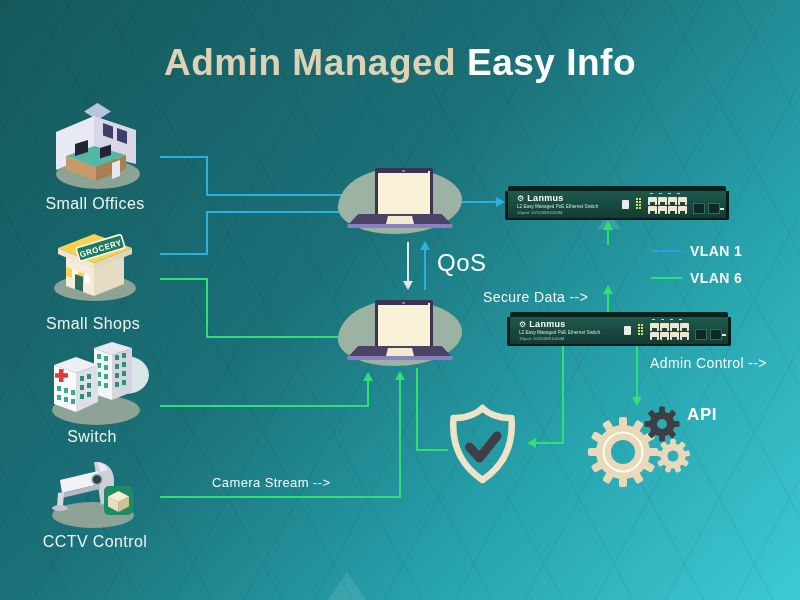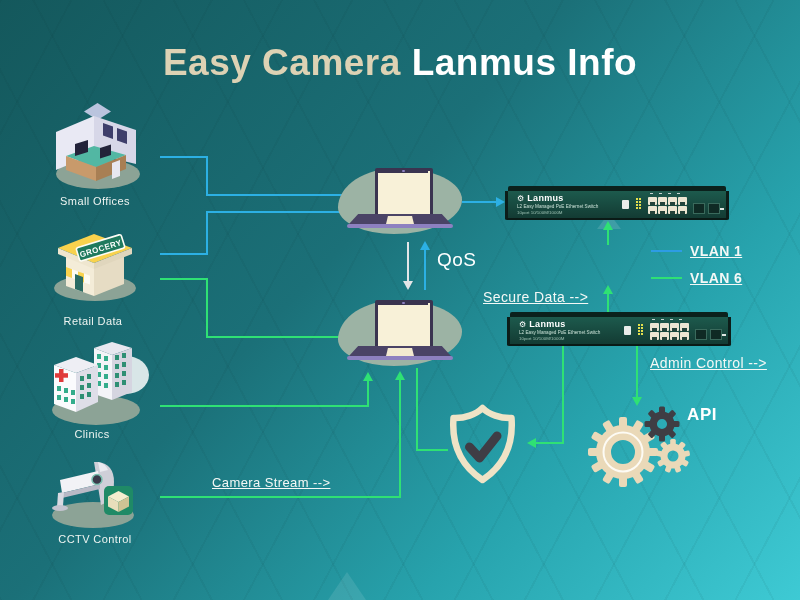--- a/index.html
+++ b/index.html
@@ -15,23 +15,23 @@
   .title .cream{color:#ddd2b4;}
   
   .ln{position:absolute;background:currentColor;}
   .ah{position:absolute;width:0;height:0;}
   .ah.r{border-top:5px solid transparent;border-bottom:5px solid transparent;border-left:9px solid currentColor;}
   .ah.l{border-top:5px solid transparent;border-bottom:5px solid transparent;border-right:9px solid currentColor;}
   .ah.u{border-left:5px solid transparent;border-right:5px solid transparent;border-bottom:9px solid currentColor;}
   .ah.d{border-left:5px solid transparent;border-right:5px solid transparent;border-top:9px solid currentColor;}
   .cyan{color:#2cb0e4;} .green{color:#2fe174;} .blue{color:#2d9ce5;} .whitearrow{color:#e3e6e8;}
   
-  .lbl{position:absolute;color:#f4f8f6;font-size:14px;letter-spacing:.4px;white-space:nowrap;text-decoration:underline;}
+  .lbl{position:absolute;color:#f4f8f6;font-size:14px;letter-spacing:.4px;white-space:nowrap;}
   .lbl.bold{font-weight:bold;}
-  .srclbl{position:absolute;width:116px;text-align:center;color:#eef4f1;font-size:11px;letter-spacing:.4px;}
+  .srclbl{position:absolute;width:116px;text-align:center;color:#eef4f1;font-size:16px;letter-spacing:.4px;}
   
   .vlanbox{position:absolute;left:570px;top:245px;width:80px;height:37px;
     border:1.5px solid rgba(255,255,255,.9);display:flex;align-items:center;justify-content:center;
     color:#fff;font-size:20px;font-weight:300;letter-spacing:1.5px;}
   
   .laptop{position:absolute;width:124px;height:70px;}
   .blob{position:absolute;left:0;top:2px;width:124px;height:66px;background:#9cb3a4;
     border-radius:48% 52% 55% 45%/60% 48% 52% 40%;}
   .screen{position:absolute;left:37px;top:2px;width:52px;height:44px;background:#f8f1d8;
     border:3px solid #3a3450;border-radius:2px;}
@@ -66,34 +66,34 @@
   .sw-pwr{position:absolute;left:212px;top:17px;width:4px;height:2px;background:#dfe6e2;}
   
   .deco-diamond{position:absolute;left:84px;top:103px;width:27px;height:17px;background:#c9cde8;
     clip-path:polygon(50% 0,100% 50%,50% 100%,0 50%);opacity:.92;}
   .deco-circle{position:absolute;left:103px;top:356px;width:46px;height:38px;border-radius:50%;background:rgba(250,252,251,.85);}
   .deco-tri1{position:absolute;left:597px;top:213px;width:0;height:0;
     border-left:12px solid transparent;border-right:12px solid transparent;border-bottom:16px solid rgba(255,255,255,.13);}
   .deco-tri2{position:absolute;left:328px;top:572px;width:0;height:0;
     border-left:19px solid transparent;border-right:19px solid transparent;border-bottom:28px solid rgba(255,255,255,.10);}
   .icon-svg{position:absolute;}
-  .qos{position:absolute;left:437px;top:249px;color:#fff;font-size:19px;letter-spacing:.5px;}
+  .qos{position:absolute;left:437px;top:249px;color:#fff;font-size:24px;letter-spacing:.5px;}
   .api{position:absolute;left:687px;top:405px;color:#fff;font-size:17px;font-weight:bold;letter-spacing:.6px;}
 </style>
 </head>
 <body>
 
 <div class="stage">
 
   <div class="deco-diamond"></div>
   <div class="deco-circle"></div>
   <div class="deco-tri1"></div>
   <div class="deco-tri2"></div>
 
-  <div class="title"><span class="cream">Easy Camera</span><span> Lanmus Info</span></div>
+  <div class="title"><span class="cream">Admin Managed</span><span> Easy Info</span></div>
 
   <svg class="icon-svg" style="left:48px;top:110px" width="94" height="84" viewBox="0 0 94 84">
     <ellipse cx="50" cy="64" rx="42" ry="15" fill="#8ca396"></ellipse>
     <polygon points="8,22 46,6 46,44 8,60" fill="#e9e9f4"></polygon>
     <polygon points="46,6 88,20 88,54 46,44" fill="#d7d7e8"></polygon>
     <polygon points="55,13 65,16.5 65,29 55,25.5" fill="#3e3e6b"></polygon>
     <polygon points="69,18 79,21.5 79,34 69,30.5" fill="#3e3e6b"></polygon>
     <polygon points="18,46 46,36 78,45 48,57" fill="#52b7a3"></polygon>
     <polygon points="18,46 48,57 48,71 18,60" fill="#c89a6b"></polygon>
     <polygon points="48,57 78,45 78,59 48,71" fill="#a87f54"></polygon>
@@ -113,21 +113,21 @@
     <polygon points="16,45 22,47.2 22,56 16,53.8" fill="#f8d24d"></polygon>
     <polygon points="22,47.2 28,49.4 28,58.2 22,56" fill="#fdfbf3"></polygon>
     <polygon points="28,49.4 34,51.6 34,60.4 28,58.2" fill="#f8d24d"></polygon>
     <polygon points="34,51.6 40,53.8 40,62.6 34,60.4" fill="#fdfbf3"></polygon>
     <polygon points="25,52 33,55 33,70 25,67" fill="#2a6b63"></polygon>
     <g transform="rotate(-17 50 26)">
       <rect x="27" y="19" width="47" height="14" rx="2" fill="#1f7a5e" stroke="#fdfdf6" stroke-width="1.6"></rect>
       <text x="50.5" y="29.5" font-size="8" fill="#fff" text-anchor="middle" font-weight="bold" letter-spacing=".5">GROCERY</text>
     </g>
   </svg>
-  <div class="srclbl" style="left:35px;top:315px">Retail Data</div>
+  <div class="srclbl" style="left:35px;top:315px">Small Shops</div>
 
   <svg class="icon-svg" style="left:46px;top:338px" width="96" height="90" viewBox="0 0 96 90">
     <ellipse cx="50" cy="72" rx="44" ry="15" fill="#8ca396"></ellipse>
     <polygon points="48,10 66,4 86,10 66,17" fill="#e8e8f0"></polygon>
     <polygon points="48,10 48,56 66,62 66,17" fill="#f4f4f8"></polygon>
     <polygon points="66,17 86,10 86,54 66,62" fill="#d5d5e0"></polygon>
     <g fill="#35ad8c">
       <rect x="51" y="16" width="4" height="5"></rect>
         <rect x="58" y="18" width="4" height="5"></rect>
       <rect x="51" y="25" width="4" height="5"></rect>
@@ -164,21 +164,21 @@
     </g>
     <g fill="#2e8f74">
       <rect x="34" y="38" width="4" height="5"></rect>
         <rect x="41" y="36" width="4" height="5"></rect>
       <rect x="34" y="47" width="4" height="5"></rect>
         <rect x="41" y="45" width="4" height="5"></rect>
       <rect x="34" y="56" width="4" height="5"></rect>
         <rect x="41" y="54" width="4" height="5"></rect>
     </g>
   </svg>
-  <div class="srclbl" style="left:34px;top:428px">Clinics</div>
+  <div class="srclbl" style="left:34px;top:428px">Switch</div>
 
   <svg class="icon-svg" style="left:48px;top:458px" width="90" height="72" viewBox="0 0 90 72">
     <ellipse cx="45" cy="57" rx="41" ry="13" fill="#8ca396"></ellipse>
     <path d="M50,4 q16,2 16,20 q0,18 -13,23 l-7,-43 z" fill="#cfcfd8"></path>
     <path d="M50,4 q7,1 10,8 l-8,2 z" fill="#eaeaf0"></path>
     <polygon points="12,22 50,13 52,26 14,35" fill="#f2f2f6"></polygon>
     <polygon points="14,35 52,26 52,31 14,40" fill="#b9b9c6"></polygon>
     <circle cx="49" cy="21.5" r="5" fill="#3a3a4a" stroke="#7ac0b0" stroke-width="1.5"></circle>
     <polygon points="10,35 16,34 15,48 9,49" fill="#d9d9e2"></polygon>
     <ellipse cx="12" cy="50" rx="8" ry="3" fill="#c4c4d0"></ellipse>

